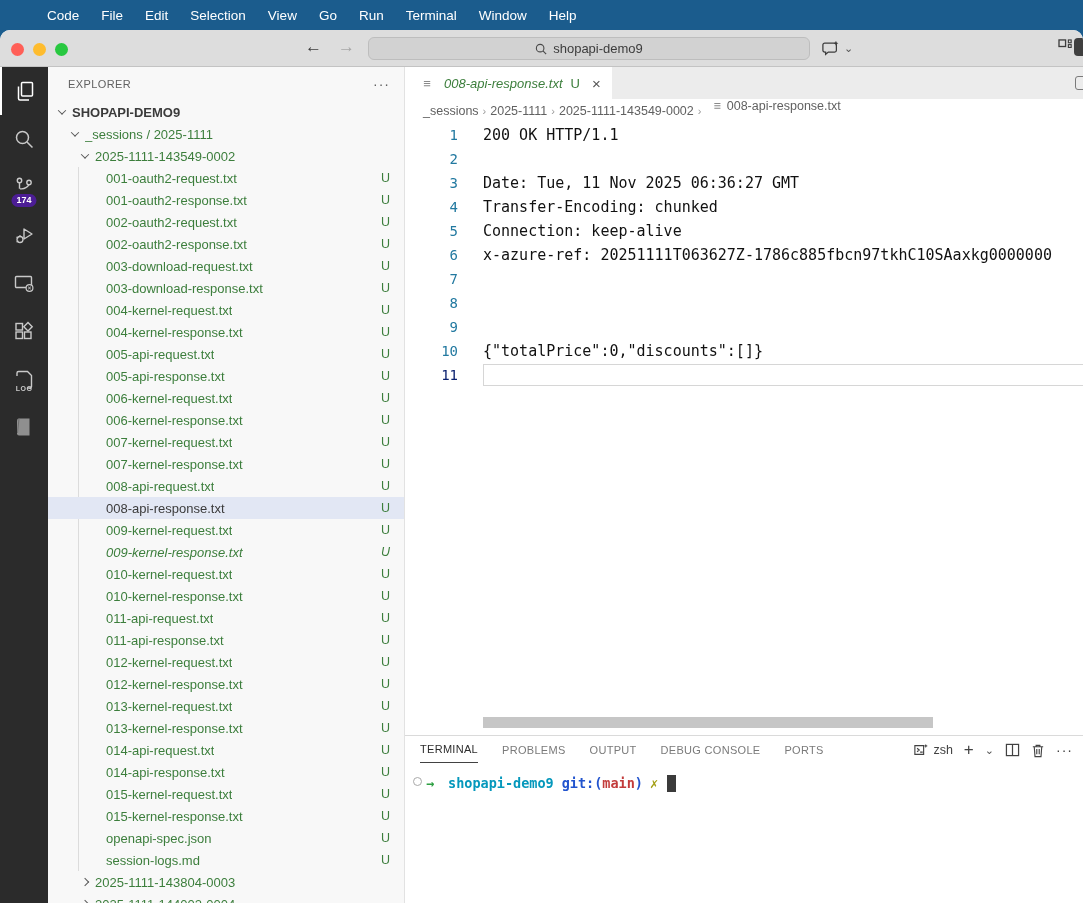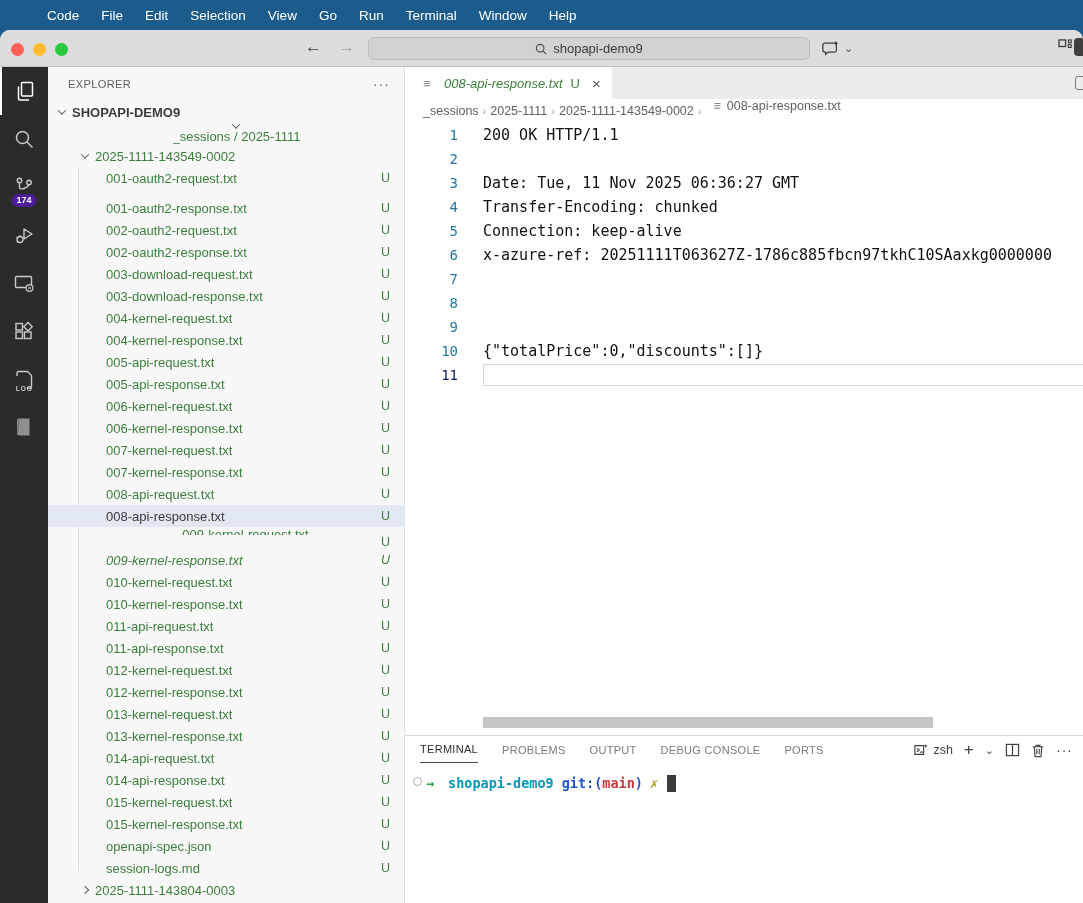--- a/index.html
+++ b/index.html
@@ -238,21 +238,21 @@
       <div class="tree">
         <div class="indent-guide"></div>
 
           <div class="trow root kind-folder" style="padding-left: 6px;">
             <span class="chev chevron-down"></span>
 
             <span class="tlabel">SHOPAPI-DEMO9</span>
 
           </div>
 
-          <div class="trow green kind-folder" style="padding-left: 19px; flex-direction: column;">
+          <div class="trow green kind-folder" style="padding-left: 19px;">
             <span class="chev chevron-down"></span>
 
             <span class="tlabel">_sessions / 2025-1111</span>
 
           </div>
 
           <div class="trow green kind-folder" style="padding-left: 29px;">
             <span class="chev chevron-down"></span>
 
             <span class="tlabel">2025-1111-143549-0002</span>
@@ -260,21 +260,21 @@
           </div>
 
           <div class="trow green kind-file" style="padding-left: 37px;">
 
             <span class="ficon icon-txt"></span>
             <span class="tlabel">001-oauth2-request.txt</span>
             <span class="ubadge">U</span>
 
           </div>
 
-          <div class="trow green kind-file" style="padding-left: 37px; margin-top: 8px;">
+          <div class="trow green kind-file" style="padding-left: 37px;">
 
             <span class="ficon icon-txt"></span>
             <span class="tlabel">001-oauth2-response.txt</span>
             <span class="ubadge">U</span>
 
           </div>
 
           <div class="trow green kind-file" style="padding-left: 37px;">
 
             <span class="ficon icon-txt"></span>
@@ -380,21 +380,21 @@
           </div>
 
           <div class="trow green selected kind-file" style="padding-left: 37px;">
 
             <span class="ficon icon-txt"></span>
             <span class="tlabel">008-api-response.txt</span>
             <span class="ubadge">U</span>
 
           </div>
 
-          <div class="trow green kind-file" style="padding-left: 37px; flex-direction: column;">
+          <div class="trow green kind-file" style="padding-left: 37px;">
 
             <span class="ficon icon-txt"></span>
             <span class="tlabel">009-kernel-request.txt</span>
             <span class="ubadge">U</span>
 
           </div>
 
           <div class="trow green kind-file" style="padding-left: 37px; font-style: italic;">
 
             <span class="ficon icon-txt"></span>

